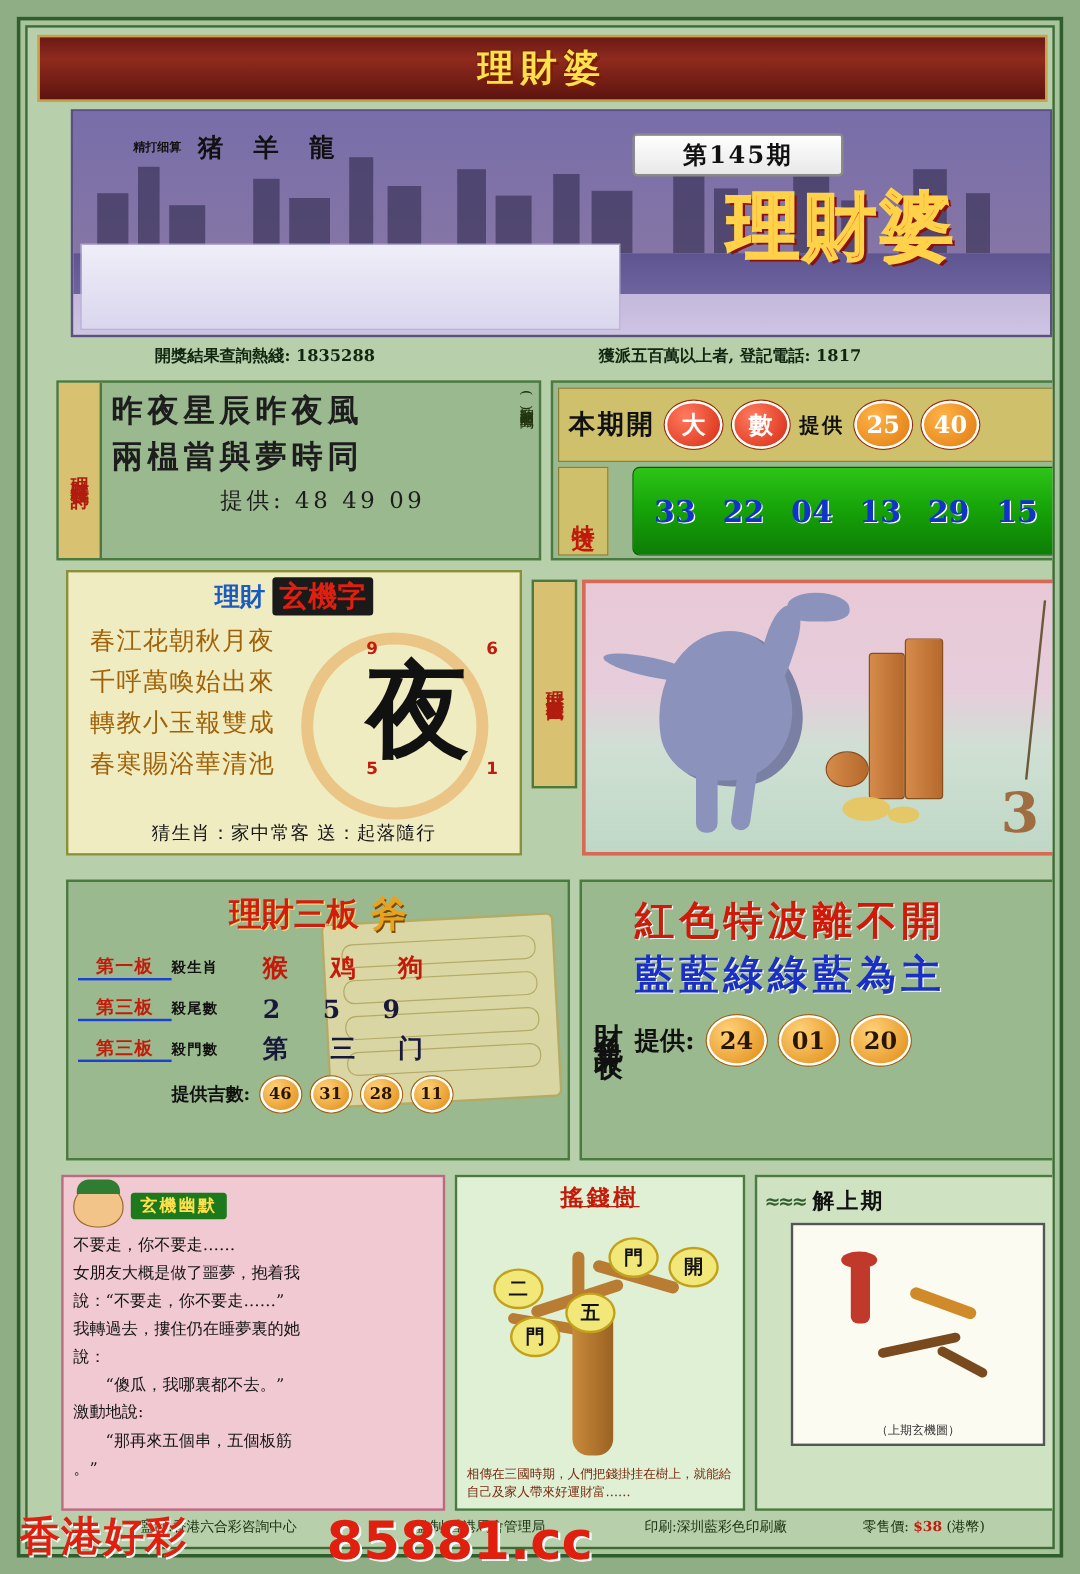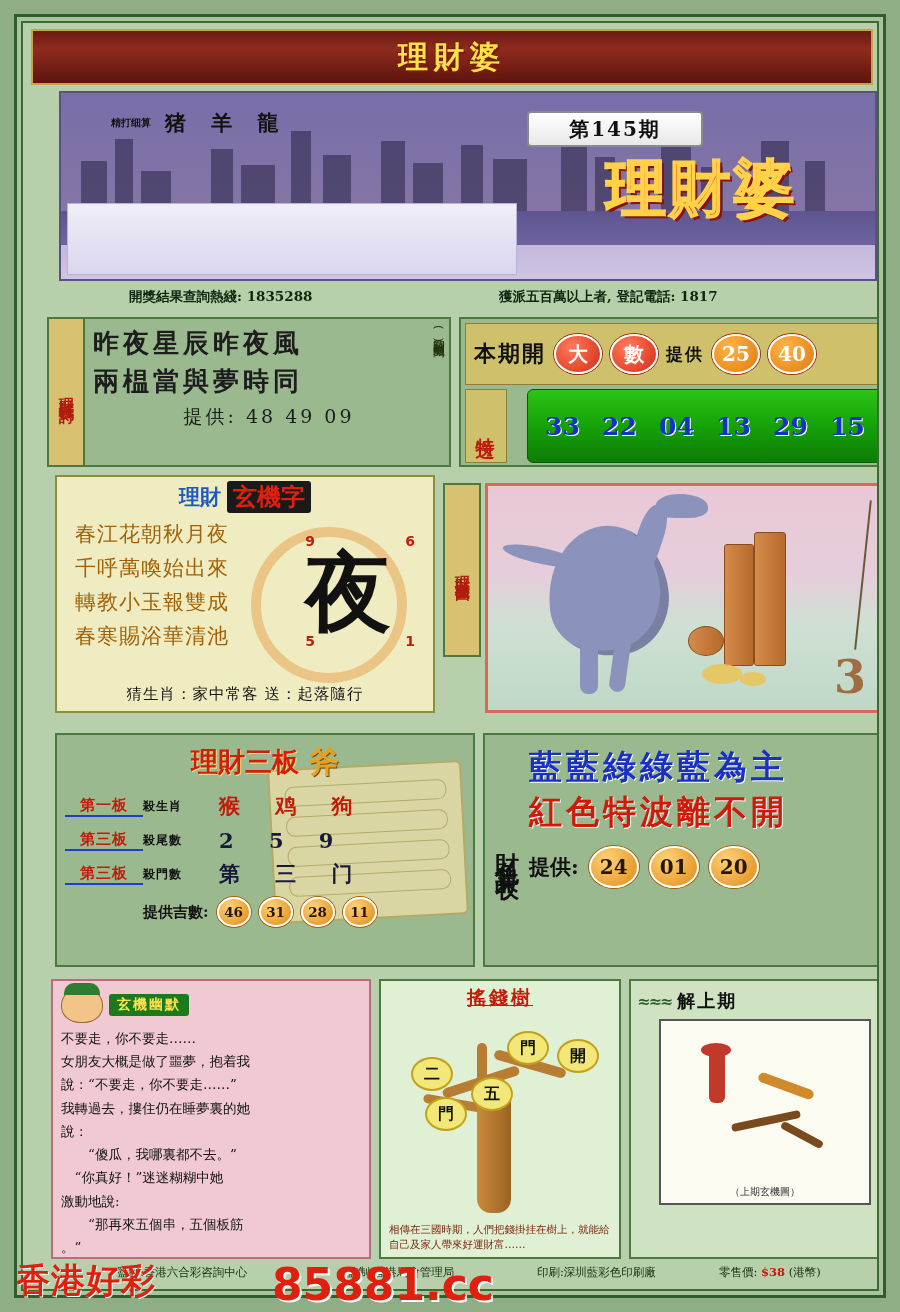--- a/index.html
+++ b/index.html
@@ -606,22 +606,22 @@
             <span class="sball">46</span>
             <span class="sball">31</span>
             <span class="sball">28</span>
             <span class="sball">11</span>
           </div>
         </div>
 
         <div class="bluegreen">
           <div class="bg-side">財色兼收</div>
           <div class="bg-main">
+            <div class="bgline two">紅色特波離不開</div>
             <div class="bgline">藍藍綠綠藍為主</div>
-            <div class="bgline two">紅色特波離不開</div>
             <div class="bggive">
               <span>提供:</span>
               <span class="mball">24</span>
               <span class="mball">01</span>
               <span class="mball">20</span>
             </div>
           </div>
         </div>
       </div>
 
@@ -631,21 +631,20 @@
             <div class="face"></div>
             <div class="humor-tag">玄機幽默</div>
           </div>
           <div class="humor-body">
             <p>不要走，你不要走……</p>
             <p>女朋友大概是做了噩夢，抱着我</p>
             <p>說：“不要走，你不要走……”</p>
             <p>我轉過去，摟住仍在睡夢裏的她</p>
             <p>說：</p>
             <p style="text-indent:2em;">“傻瓜，我哪裏都不去。”</p>
-            <p style="text-indent:1em;">“你真好！”迷迷糊糊中她</p>
             <p>激動地說:</p>
             <p style="text-indent:2em;">“那再來五個串，五個板筋</p>
             <p>。”</p>
           </div>
         </div>
 
         <div class="treebox">
           <div class="tree-title">搖錢樹</div>
           <div class="bough" style="left:60px;top:96px;width:80px;height:10px;transform:rotate(-18deg);"></div>
           <div class="bough" style="left:112px;top:78px;width:74px;height:10px;transform:rotate(16deg);"></div>

